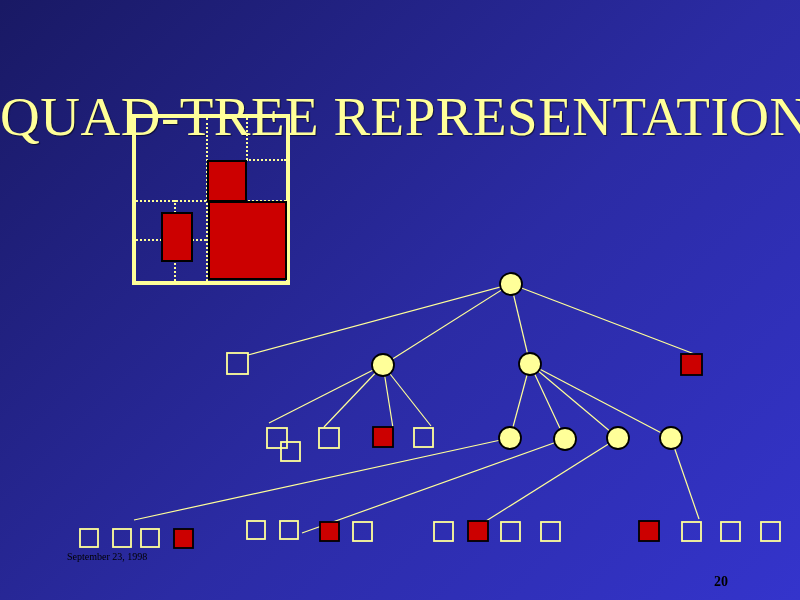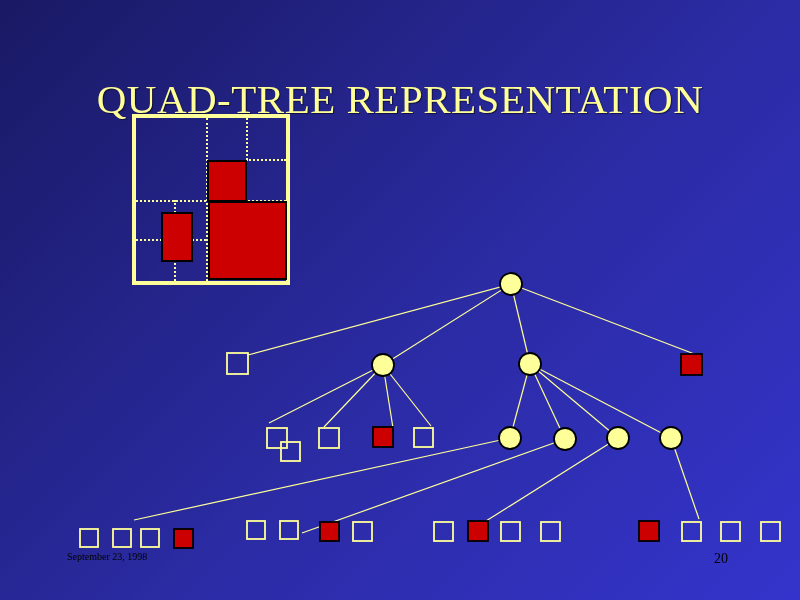--- a/index.html
+++ b/index.html
@@ -3,43 +3,43 @@
 <meta charset="utf-8">
 <style>
   html,body{margin:0;padding:0;}
   body{width:800px;height:600px;overflow:hidden;font-family:"Liberation Serif","DejaVu Serif",serif;}
   .slide{
     position:relative;width:800px;height:600px;
     background:linear-gradient(135deg,var(--bg_dark) 0%,var(--bg_mid) 55%,var(--bg_light) 100%);
   }
   .title{
     position:absolute;top:48px;left:0;width:100%;
-    text-align:center;font-size:41px;font-weight:normal;
+    text-align:left;font-size:55px;font-weight:normal;
     color:var(--accent);letter-spacing:0.5px;
     text-shadow:1px 1px 1px rgba(0,0,0,0.55);
     white-space:nowrap;
   }
   
   .quad-layer{position:absolute;left:0;top:0;width:800px;height:600px;pointer-events:none;}
   .quad-layer div{position:absolute;box-sizing:border-box;}
   .q-outer{border:4px solid var(--accent);}
   .q-red{background:var(--red);border:2px solid var(--ink);}
   
   .tree-svg{position:absolute;left:0;top:0;}
   .edge{stroke:var(--accent);stroke-width:1.2;fill:none;}
   .node-internal{fill:var(--accent);stroke:var(--ink);stroke-width:1.8;}
   .node-empty{fill:none;stroke:var(--accent);stroke-width:1.8;}
   .node-full{fill:var(--red);stroke:var(--ink);stroke-width:1.8;}
   .footer-date{
     position:absolute;left:67px;top:551px;
     font-size:10px;color:var(--ink);
   }
   .page-number{
-    position:absolute;left:714px;top:551px;
-    font-size:14px;color:var(--ink);
+    position:absolute;left:714px;top:574px;
+    font-size:14px;color:var(--ink);font-weight:bold;
   }
 </style>
 </head>
 <body>
 
 <div class="slide">
   <h1 class="title">QUAD-TREE REPRESENTATION</h1>
 
   <div class="quad-layer">
       <div class="q-outer" style="left: 132px; top: 114px; width: 158px; height: 171px;"></div>

